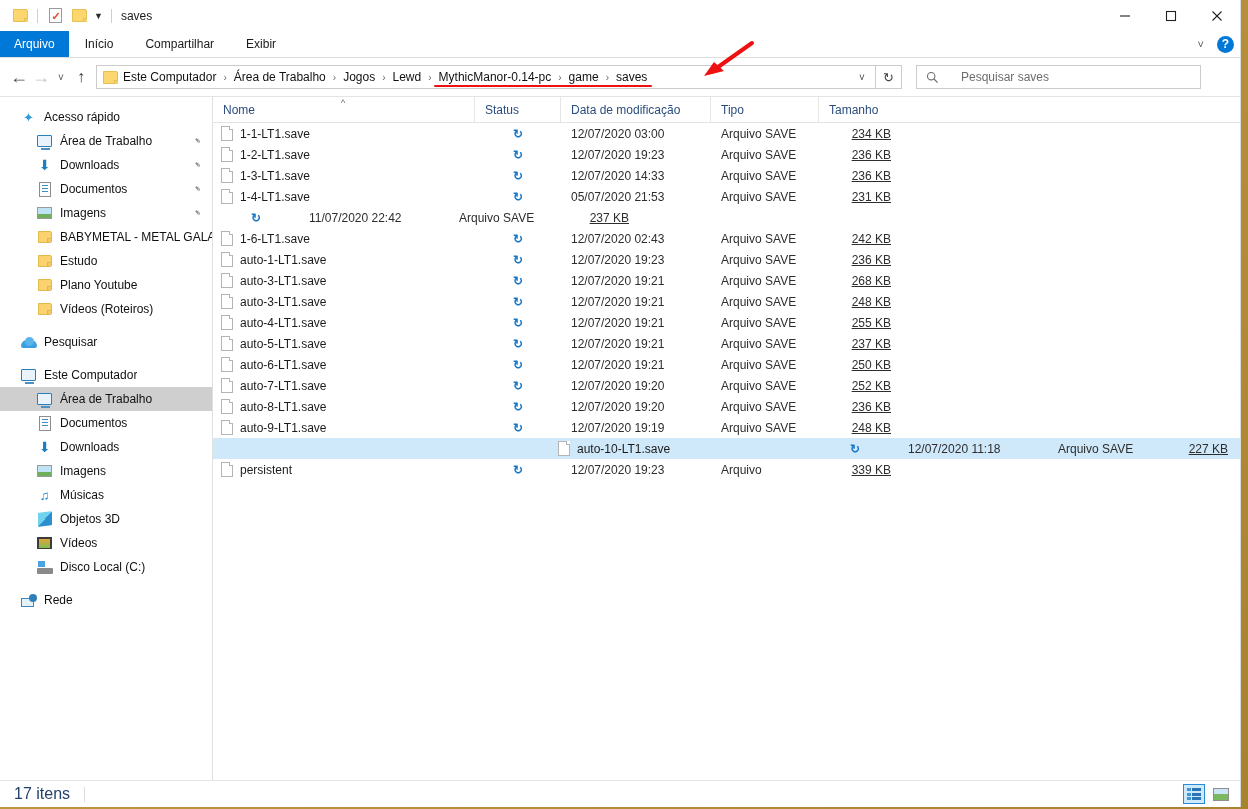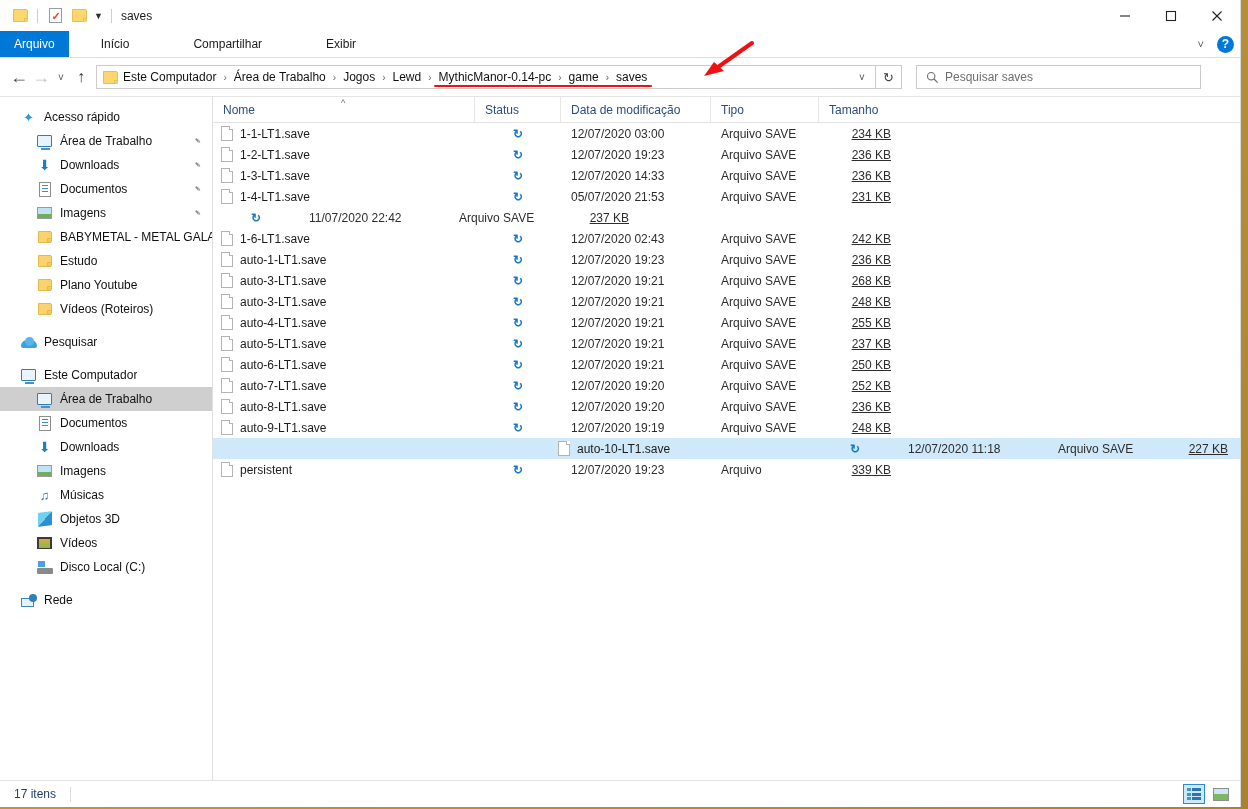--- a/index.html
+++ b/index.html
@@ -126,21 +126,21 @@
     height: 26px;
     display: flex;
     align-items: stretch;
     background: #ffffff;
     border-bottom: 1px solid #dededc;
     flex: 0 0 auto;
     position: relative;
   }
   .tab {
     display: flex; align-items: center;
-    padding: 0 32px;
+    padding: 0 16px;
     font-size: 12px;
     color: #1b1b1b;
   }
   .tab.file {
     background: #0078d7;
     color: #ffffff;
     padding: 0 14px;
   }
   .ribbon-right {
     position: absolute;
@@ -232,21 +232,21 @@
   .searchbox {
     margin-left: 14px;
     width: 285px;
     height: 24px;
     border: 1px solid #cccccc;
     background: #fff;
     display: flex;
     align-items: center;
     box-sizing: border-box;
     padding-left: 9px;
-    gap: 6px;
+    gap: 22px;
   }
   .search-ph {
     font-size: 12px;
     color: #6d6d6d;
   }
 
   
   .annot-underline {
     position: absolute;
     height: 2px;
@@ -514,21 +514,21 @@
   .statusbar {
     height: 26px;
     flex: 0 0 auto;
     border-top: 1px solid #e4e4e4;
     display: flex;
     align-items: center;
     position: relative;
     background: #ffffff;
   }
   .status-text {
-    font-size: 12px;
+    font-size: 16px;
     color: #24406b;
     padding-left: 14px;
   }
   .status-sep {
     width: 1px; height: 15px;
     background: #dcdcdc;
     margin-left: 14px;
   }
   .viewbtns {
     position: absolute;

